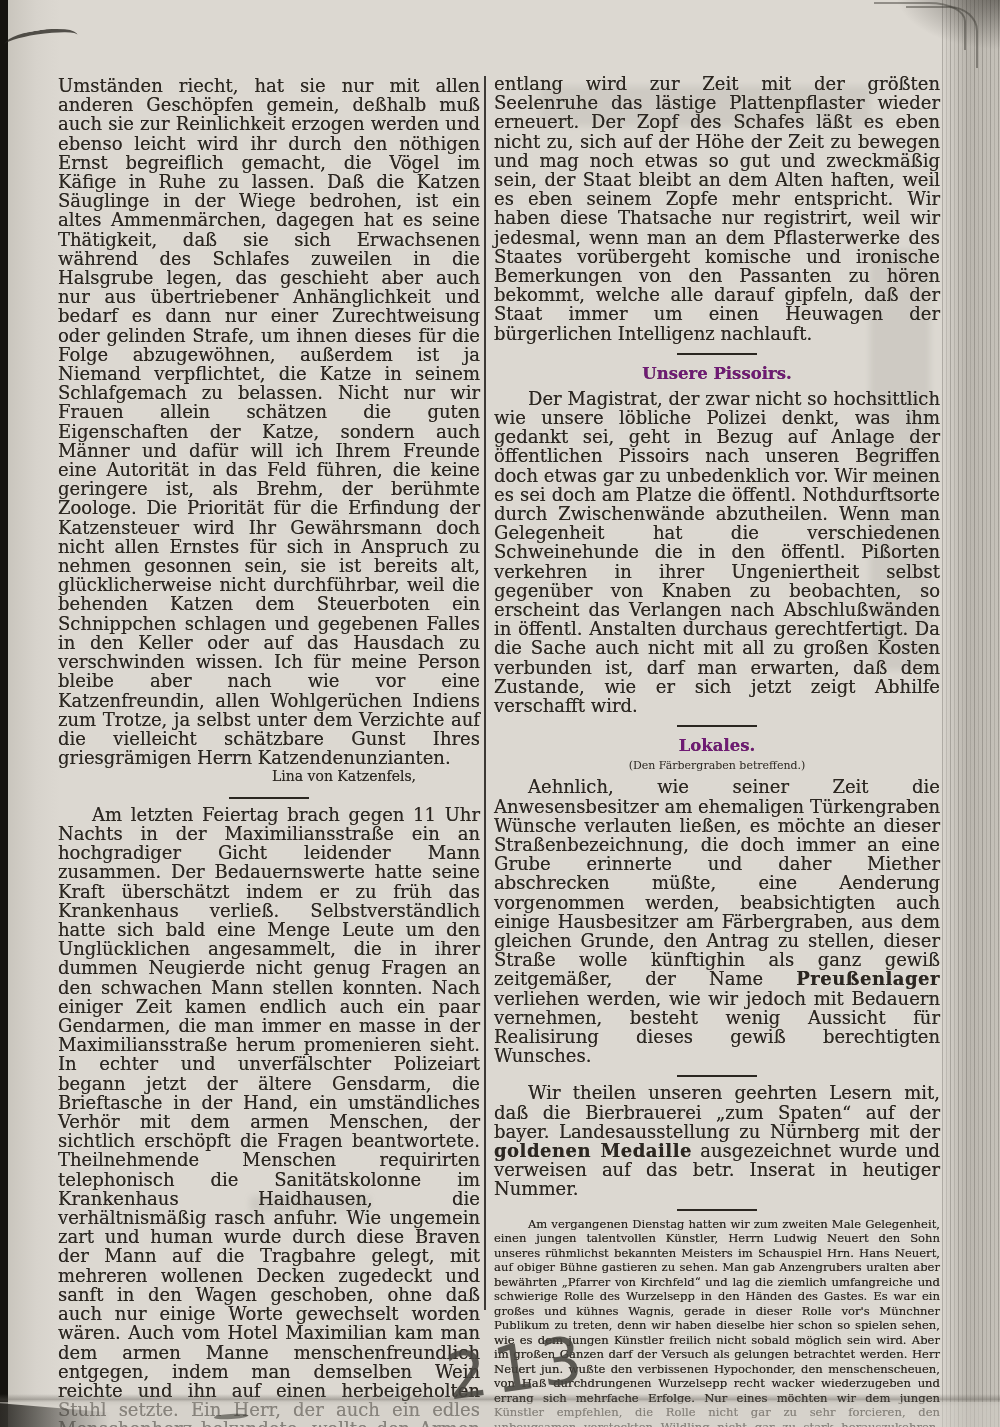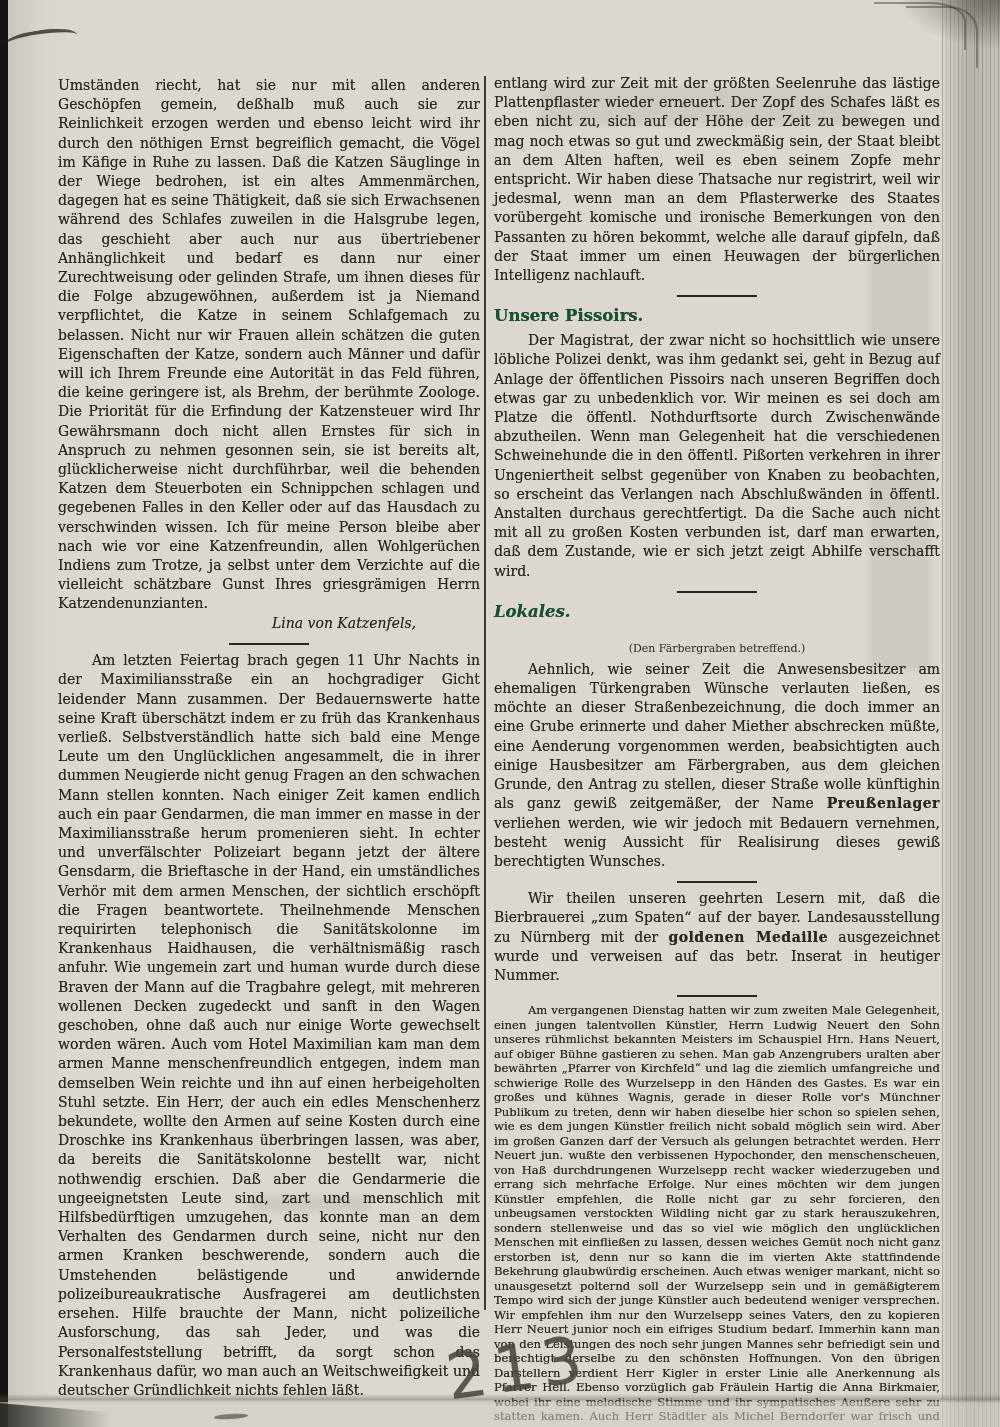--- a/index.html
+++ b/index.html
@@ -39,32 +39,32 @@
   .bleed.b1{left:540px;top:86px;width:330px;height:40px;}
   .bleed.b2{left:870px;top:250px;width:60px;height:420px;}
   .bleed.b3{left:250px;top:1196px;width:120px;height:16px;}
 
   
   .divider{position:absolute;left:484px;top:76px;width:2px;height:1234px;background:rgba(25,22,18,.82);}
   .col{position:absolute;top:76px;color:#2b2620;}
   .col-left{left:58px;width:422px;}
   .col-right{left:494px;top:74px;width:446px;}
   p.body{
-    font-size:14px;line-height:19.2px;text-align:justify;margin:0;
+    font-size:18px;line-height:19.2px;text-align:justify;margin:0;
     text-shadow:0 0 .4px rgba(43,38,32,.65);
   }
   p.small{font-size:11.6px;line-height:14.5px;}
   .indent{text-indent:34px;}
   h2.head{
-    font-size:16.5px;line-height:21px;font-weight:bold;
-    margin:8px 0 5px;color:#14532d;text-shadow:0 0 .5px rgba(31,27,22,.7);
+    font-size:16.5px;line-height:21px;font-weight:bold;text-align:center;
+    margin:8px 0 5px;color:#701a75;text-shadow:0 0 .5px rgba(31,27,22,.7);
   }
   .subtitle{text-align:center;font-size:11px;line-height:17px;margin:0 0 3px;}
   .rule{width:80px;border-top:2px solid #2a2620;margin:10px auto 6px;height:0;}
-  .sig{font-size:14px;line-height:19.5px;text-align:center;text-shadow:0 0 .4px rgba(43,38,32,.6);font-style:italic;}
+  .sig{font-size:14px;line-height:19.5px;text-align:center;text-shadow:0 0 .4px rgba(43,38,32,.6);}
   .sig1{padding-left:150px;}
   .sig2{padding-left:50px;}
   .fat{font-weight:bold;letter-spacing:.5px;}
   .handwritten{
     position:absolute;left:446px;top:1336px;
     font-family:"DejaVu Sans", sans-serif;font-size:64px;line-height:64px;
     color:rgba(72,69,64,.88);transform:rotate(-8deg);letter-spacing:7px;
   }
 </style>
 </head>
@@ -92,21 +92,21 @@
     <p class="body indent">Am letzten Feiertag brach gegen 11 Uhr Nachts in der Maximiliansstraße ein an hochgradiger Gicht leidender Mann zusammen. Der Bedauernswerte hatte seine Kraft überschätzt indem er zu früh das Krankenhaus verließ. Selbstverständlich hatte sich bald eine Menge Leute um den Unglücklichen angesammelt, die in ihrer dummen Neugierde nicht genug Fragen an den schwachen Mann stellen konnten. Nach einiger Zeit kamen endlich auch ein paar Gendarmen, die man immer en masse in der Maximiliansstraße herum promenieren sieht. In echter und unverfälschter Polizeiart begann jetzt der ältere Gensdarm, die Brieftasche in der Hand, ein umständliches Verhör mit dem armen Menschen, der sichtlich erschöpft die Fragen beantwortete. Theilnehmende Menschen requirirten telephonisch die Sanitätskolonne im Krankenhaus Haidhausen, die verhältnismäßig rasch anfuhr. Wie ungemein zart und human wurde durch diese Braven der Mann auf die Tragbahre gelegt, mit mehreren wollenen Decken zugedeckt und sanft in den Wagen geschoben, ohne daß auch nur einige Worte gewechselt worden wären. Auch vom Hotel Maximilian kam man dem armen Manne menschenfreundlich entgegen, indem man demselben Wein reichte und ihn auf einen herbeigeholten Stuhl setzte. Ein Herr, der auch ein edles Menschenherz bekundete, wollte den Armen auf seine Kosten durch eine Droschke ins Krankenhaus überbringen lassen, was aber, da bereits die Sanitätskolonne bestellt war, nicht nothwendig erschien. Daß aber die Gendarmerie die ungeeignetsten Leute sind, zart und menschlich mit Hilfsbedürftigen umzugehen, das konnte man an dem Verhalten des Gendarmen durch seine, nicht nur den armen Kranken beschwerende, sondern auch die Umstehenden belästigende und anwidernde polizeibureaukratische Ausfragerei am deutlichsten ersehen. Hilfe brauchte der Mann, nicht polizeiliche Ausforschung, das sah Jeder, und was die Personalfeststellung betrifft, da sorgt schon das Krankenhaus dafür, wo man auch an Weitschweifigkeit und deutscher Gründlichkeit nichts fehlen läßt.</p>
 
   </div>
 
   <div class="col col-right">
     <p class="body">entlang wird zur Zeit mit der größten Seelenruhe das lästige Plattenpflaster wieder erneuert. Der Zopf des Schafes läßt es eben nicht zu, sich auf der Höhe der Zeit zu bewegen und mag noch etwas so gut und zweckmäßig sein, der Staat bleibt an dem Alten haften, weil es eben seinem Zopfe mehr entspricht. Wir haben diese Thatsache nur registrirt, weil wir jedesmal, wenn man an dem Pflasterwerke des Staates vorübergeht komische und ironische Bemerkungen von den Passanten zu hören bekommt, welche alle darauf gipfeln, daß der Staat immer um einen Heuwagen der bürgerlichen Intelligenz nachlauft.</p>
     <div class="rule"></div>
     <h2 class="head">Unsere Pissoirs.</h2>
     <p class="body indent">Der Magistrat, der zwar nicht so hochsittlich wie unsere löbliche Polizei denkt, was ihm gedankt sei, geht in Bezug auf Anlage der öffentlichen Pissoirs nach unseren Begriffen doch etwas gar zu unbedenklich vor. Wir meinen es sei doch am Platze die öffentl. Nothdurftsorte durch Zwischenwände abzutheilen. Wenn man Gelegenheit hat die verschiedenen Schweinehunde die in den öffentl. Pißorten verkehren in ihrer Ungeniertheit selbst gegenüber von Knaben zu beobachten, so erscheint das Verlangen nach Abschlußwänden in öffentl. Anstalten durchaus gerechtfertigt. Da die Sache auch nicht mit all zu großen Kosten verbunden ist, darf man erwarten, daß dem Zustande, wie er sich jetzt zeigt Abhilfe verschafft wird.</p>
     <div class="rule"></div>
-    <h2 class="head" style="margin-bottom:18px;font-style:italic;">Lokales.</h2>
+    <h2 class="head" style="margin-bottom:1px;">Lokales.</h2>
     <div class="subtitle">(Den Färbergraben betreffend.)</div>
     <p class="body indent"><span>Aehnlich, wie seiner Zeit die Anwesensbesitzer am ehemaligen Türkengraben Wünsche verlauten ließen, es möchte an dieser Straßenbezeichnung, die doch immer an eine Grube erinnerte und daher Miether abschrecken müßte, eine Aenderung vorgenommen werden, beabsichtigten auch einige Hausbesitzer am Färbergraben, aus dem gleichen Grunde, den Antrag zu stellen, dieser Straße wolle künftighin als ganz gewiß zeitgemäßer, der Name </span><strong class="fat">Preußenlager</strong><span> verliehen werden, wie wir jedoch mit Bedauern vernehmen, besteht wenig Aussicht für Realisirung dieses gewiß berechtigten Wunsches.</span></p>
     <div class="rule"></div>
     <p class="body indent"><span>Wir theilen unseren geehrten Lesern mit, daß die Bierbrauerei „zum Spaten“ auf der bayer. Landesausstellung zu Nürnberg mit der </span><strong class="fat">goldenen Medaille</strong><span> ausgezeichnet wurde und verweisen auf das betr. Inserat in heutiger Nummer.</span></p>
     <div class="rule"></div>
     <p class="body small indent">Am vergangenen Dienstag hatten wir zum zweiten Male Gelegenheit, einen jungen talentvollen Künstler, Herrn Ludwig Neuert den Sohn unseres rühmlichst bekannten Meisters im Schauspiel Hrn. Hans Neuert, auf obiger Bühne gastieren zu sehen. Man gab Anzengrubers uralten aber bewährten „Pfarrer von Kirchfeld“ und lag die ziemlich umfangreiche und schwierige Rolle des Wurzelsepp in den Händen des Gastes. Es war ein großes und kühnes Wagnis, gerade in dieser Rolle vor's Münchner Publikum zu treten, denn wir haben dieselbe hier schon so spielen sehen, wie es dem jungen Künstler freilich nicht sobald möglich sein wird. Aber im großen Ganzen darf der Versuch als gelungen betrachtet werden. Herr Neuert jun. wußte den verbissenen Hypochonder, den menschenscheuen, von Haß durchdrungenen Wurzelsepp recht wacker wiederzugeben und errang sich mehrfache Erfolge. Nur eines möchten wir dem jungen Künstler empfehlen, die Rolle nicht gar zu sehr forcieren, den unbeugsamen verstockten Wildling nicht gar zu stark herauszukehren, sondern stellenweise und das so viel wie möglich den unglücklichen Menschen mit einfließen zu lassen, dessen weiches Gemüt noch nicht ganz erstorben ist, denn nur so kann die im vierten Akte stattfindende Bekehrung glaubwürdig erscheinen. Auch etwas weniger markant, nicht so unausgesetzt polternd soll der Wurzelsepp sein und in gemäßigterem Tempo wird sich der junge Künstler auch bedeutend weniger versprechen. Wir empfehlen ihm nur den Wurzelsepp seines Vaters, den zu kopieren Herr Neuert junior noch ein eifriges Studium bedarf. Immerhin kann man von den Leistungen des noch sehr jungen Mannes sehr befriedigt sein und berechtigt derselbe zu den schönsten Hoffnungen. Von den übrigen Darstellern verdient Herr Kigler in erster Linie alle Anerkennung als Pfarrer Hell. Ebenso vorzüglich gab Fräulein Hartig die Anna Birkmaier, wobei ihr eine melodische Stimme und ihr sympatisches Aeußere sehr zu statten kamen. Auch Herr Städtler als Michel Berndorfer war frisch und kernig im Spiel und Gesang. Frl. Clement-Wolf als Pfarrersköchin Brigitta war köstlich wie immer und Herr Spitz wußte die Rolle des alten Pfarrers aus St. Jakob ganz lobenswert wiederzugeben. Eine originelle Gestalt war der Schulmeister Duldsam des Herrn Bertoli. Die Gesamtaufführung verlief ohne Störung äußerst lobenswert. Das zahlreich erschienene Publikum spendete öfters anhaltenden Beifall, der neben den Darstellern der übrigen Hauptrollen ganz besonders dem Gast galt und von diesem freudigst acceptiert wurde.</p>
   </div>
 
   <div class="crease"></div>
   <div class="below-crease"></div>

